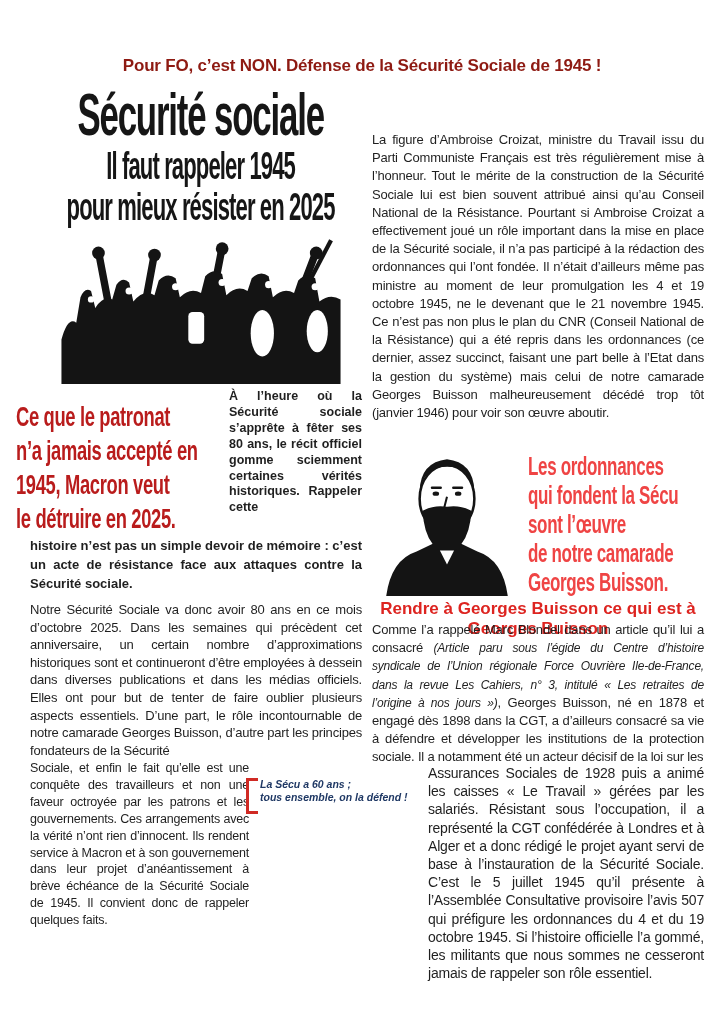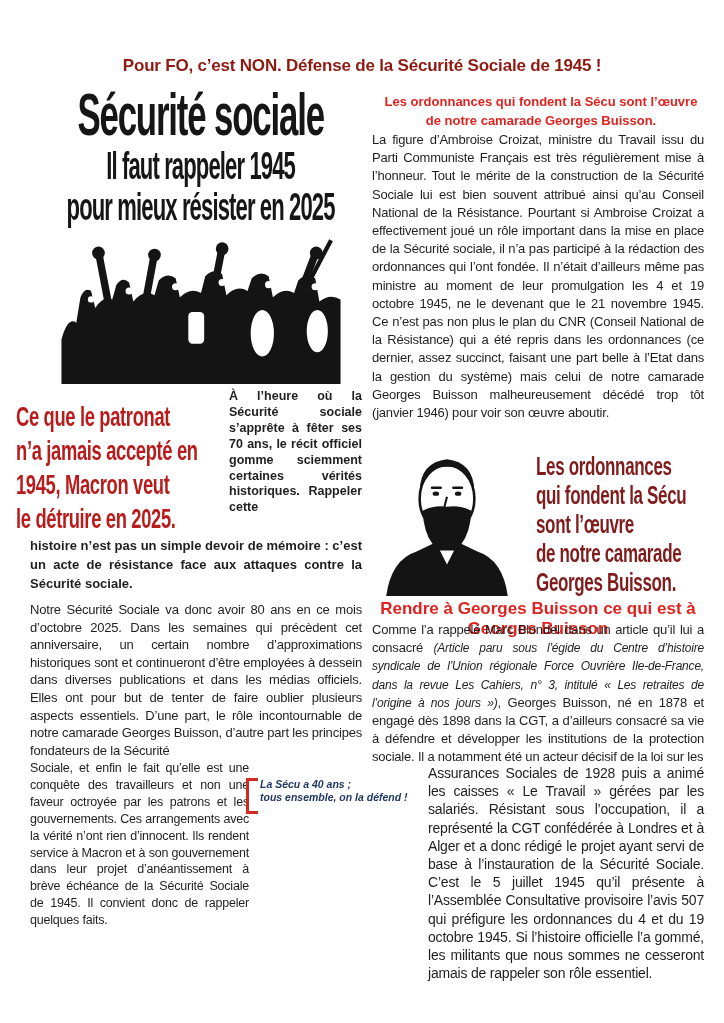--- a/index.html
+++ b/index.html
@@ -41,21 +41,21 @@
   .blue-bottom .squeezeB{font-size:27px;line-height:30px;font-weight:bold;letter-spacing:-0.5px;}
 
   
   .red-heading{position:absolute;left:378px;top:92px;width:326px;text-align:center;
                font-size:13px;line-height:19px;font-weight:bold;color:#dd2420;}
   .rc-para1{position:absolute;left:372px;top:131px;width:332px;
             font-size:13px;line-height:18.2px;text-align:justify;letter-spacing:-0.2px;}
 
   .portrait-row{position:absolute;left:378px;top:446px;width:326px;height:150px;display:flex;}
   .portrait-img{flex:0 0 138px;}
-  .portrait-blue{width:178px;margin-left:20px;padding-top:6px;color:#7f1d1d;}
+  .portrait-blue{width:178px;margin-left:12px;padding-top:6px;color:#ef4444;}
   .portrait-blue .squeezeB{font-size:25px;line-height:29px;font-weight:bold;letter-spacing:-0.5px;}
 
   .red-caption{position:absolute;left:372px;top:599px;width:332px;text-align:center;
                font-size:17px;font-weight:bold;color:#dd2420;}
 
   .rc-para2{position:absolute;left:372px;top:621px;width:332px;
             font-size:13px;line-height:18.2px;text-align:justify;letter-spacing:-0.2px;}
   .cite{font-style:italic;font-size:12px;}
   .rc-para2-indent{position:absolute;left:428px;top:764px;width:276px;
             font-size:14px;line-height:18.2px;text-align:justify;letter-spacing:-0.2px;}
@@ -104,33 +104,32 @@
 
   <div class="blue-heading">
     <div class="squeezeB">
       <div>Ce que le patronat</div>
       <div>n’a jamais accepté en</div>
       <div>1945, Macron veut</div>
       <div>le détruire en 2025.</div>
     </div>
   </div>
 
-  <div class="bold-narrow">À l’heure où la Sécurité sociale s’apprête à fêter ses 70 ans, le récit officiel gomme sciemment certaines vérités historiques. Rappeler cette</div>
+  <div class="bold-narrow">À l’heure où la Sécurité sociale s’apprête à fêter ses 80 ans, le récit officiel gomme sciemment certaines vérités historiques. Rappeler cette</div>
   <div class="bold-wide">histoire n’est pas un simple devoir de mémoire : c’est un acte de résistance face aux attaques contre la Sécurité sociale.</div>
 
   <div class="para-wide">Notre Sécurité Sociale va donc avoir 80 ans en ce mois d’octobre 2025. Dans les semaines qui précèdent cet anniversaire, un certain nombre d’approximations historiques sont et continueront d’être employées à dessein dans diverses publications et dans les médias officiels. Elles ont pour but de tenter de faire oublier plusieurs aspects essentiels. D’une part, le rôle incontournable de notre camarade Georges Buisson, d’autre part les principes fondateurs de la Sécurité</div>
   <div class="para-narrow">Sociale, et enfin le fait qu’elle est une conquête des travailleurs et non une faveur octroyée par les patrons et les gouvernements. Ces arrangements avec la vérité n’ont rien d’innocent. Ils rendent service à Macron et à son gouvernement dans leur projet d’anéantissement à brève échéance de la Sécurité Sociale de 1945. Il convient donc de rappeler quelques faits.</div>
 
   <div class="callout-box">
-    <div class="callout-text">La Sécu a 40 ans ;</div>
+    <div class="callout-text">La Sécu a 60 ans ;</div>
     <div class="callout-text">tous ensemble, on la défend !</div>
   </div>
 
 
-  <div class="red-heading">Les ordonnances qui fondent la Sécu sont l’œuvre de notre camarade Georges Buisson.</div>
   <div class="rc-para1">La figure d’Ambroise Croizat, ministre du Travail issu du Parti Communiste Français est très régulièrement mise à l’honneur. Tout le mérite de la construction de la Sécurité Sociale lui est bien souvent attribué ainsi qu’au Conseil National de la Résistance. Pourtant si Ambroise Croizat a effectivement joué un rôle important dans la mise en place de la Sécurité sociale, il n’a pas participé à la rédaction des ordonnances qui l’ont fondée. Il n’était d’ailleurs même pas ministre au moment de leur promulgation les 4 et 19 octobre 1945, ne le devenant que le 21 novembre 1945. Ce n’est pas non plus le plan du CNR (Conseil National de la Résistance) qui a été repris dans les ordonnances (ce dernier, assez succinct, faisant une part belle à l’Etat dans la gestion du système) mais celui de notre camarade Georges Buisson malheureusement décédé trop tôt (janvier 1946) pour voir son œuvre aboutir.</div>
 
   <div class="portrait-row">
     <svg class="portrait-img" width="138" height="150" viewBox="0 0 130 148">
       <path fill="#141414" d="M5,148 Q10,112 35,104 L52,96 H78 L95,104 Q120,112 125,148 Z"></path>
       <ellipse cx="65" cy="52" rx="27" ry="33" fill="#ffffff" stroke="#141414" stroke-width="2.5"></ellipse>
       <path fill="#141414" d="M38,44 Q39,16 65,13 Q91,16 92,44 Q87,28 79,23 Q70,19 58,21 Q45,25 41,35 Z"></path>
       <g fill="#141414">
         <ellipse cx="54" cy="47" rx="3.2" ry="2.2"></ellipse>
         <ellipse cx="76" cy="47" rx="3.2" ry="2.2"></ellipse>

